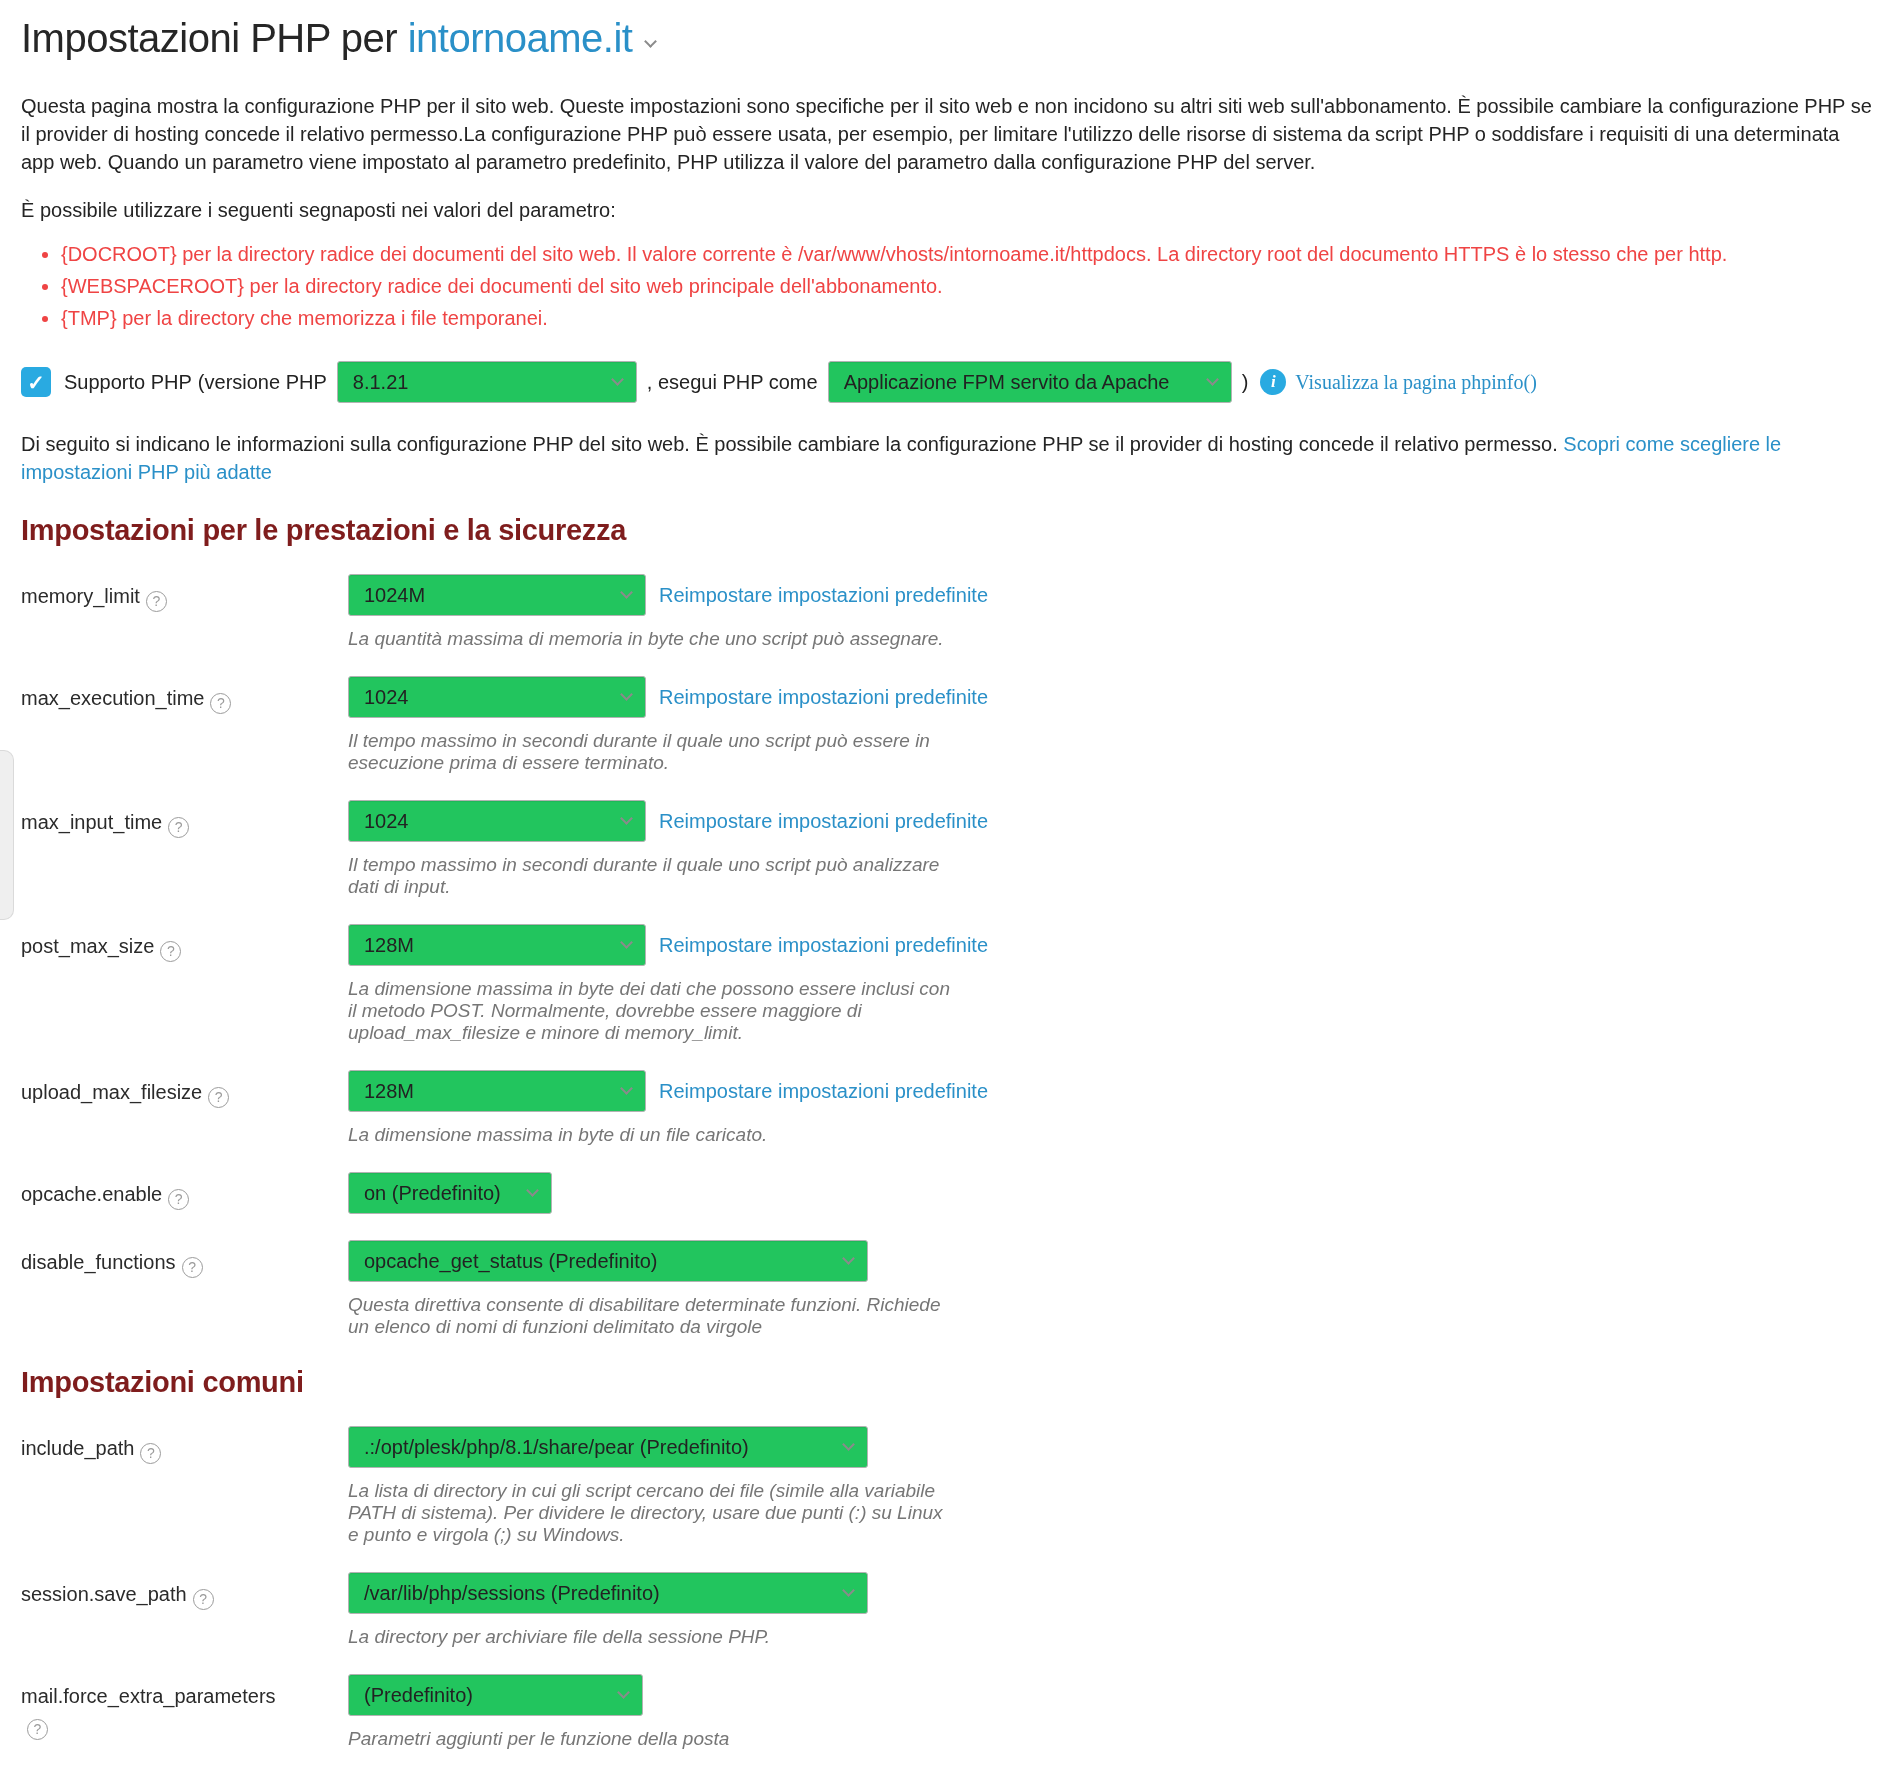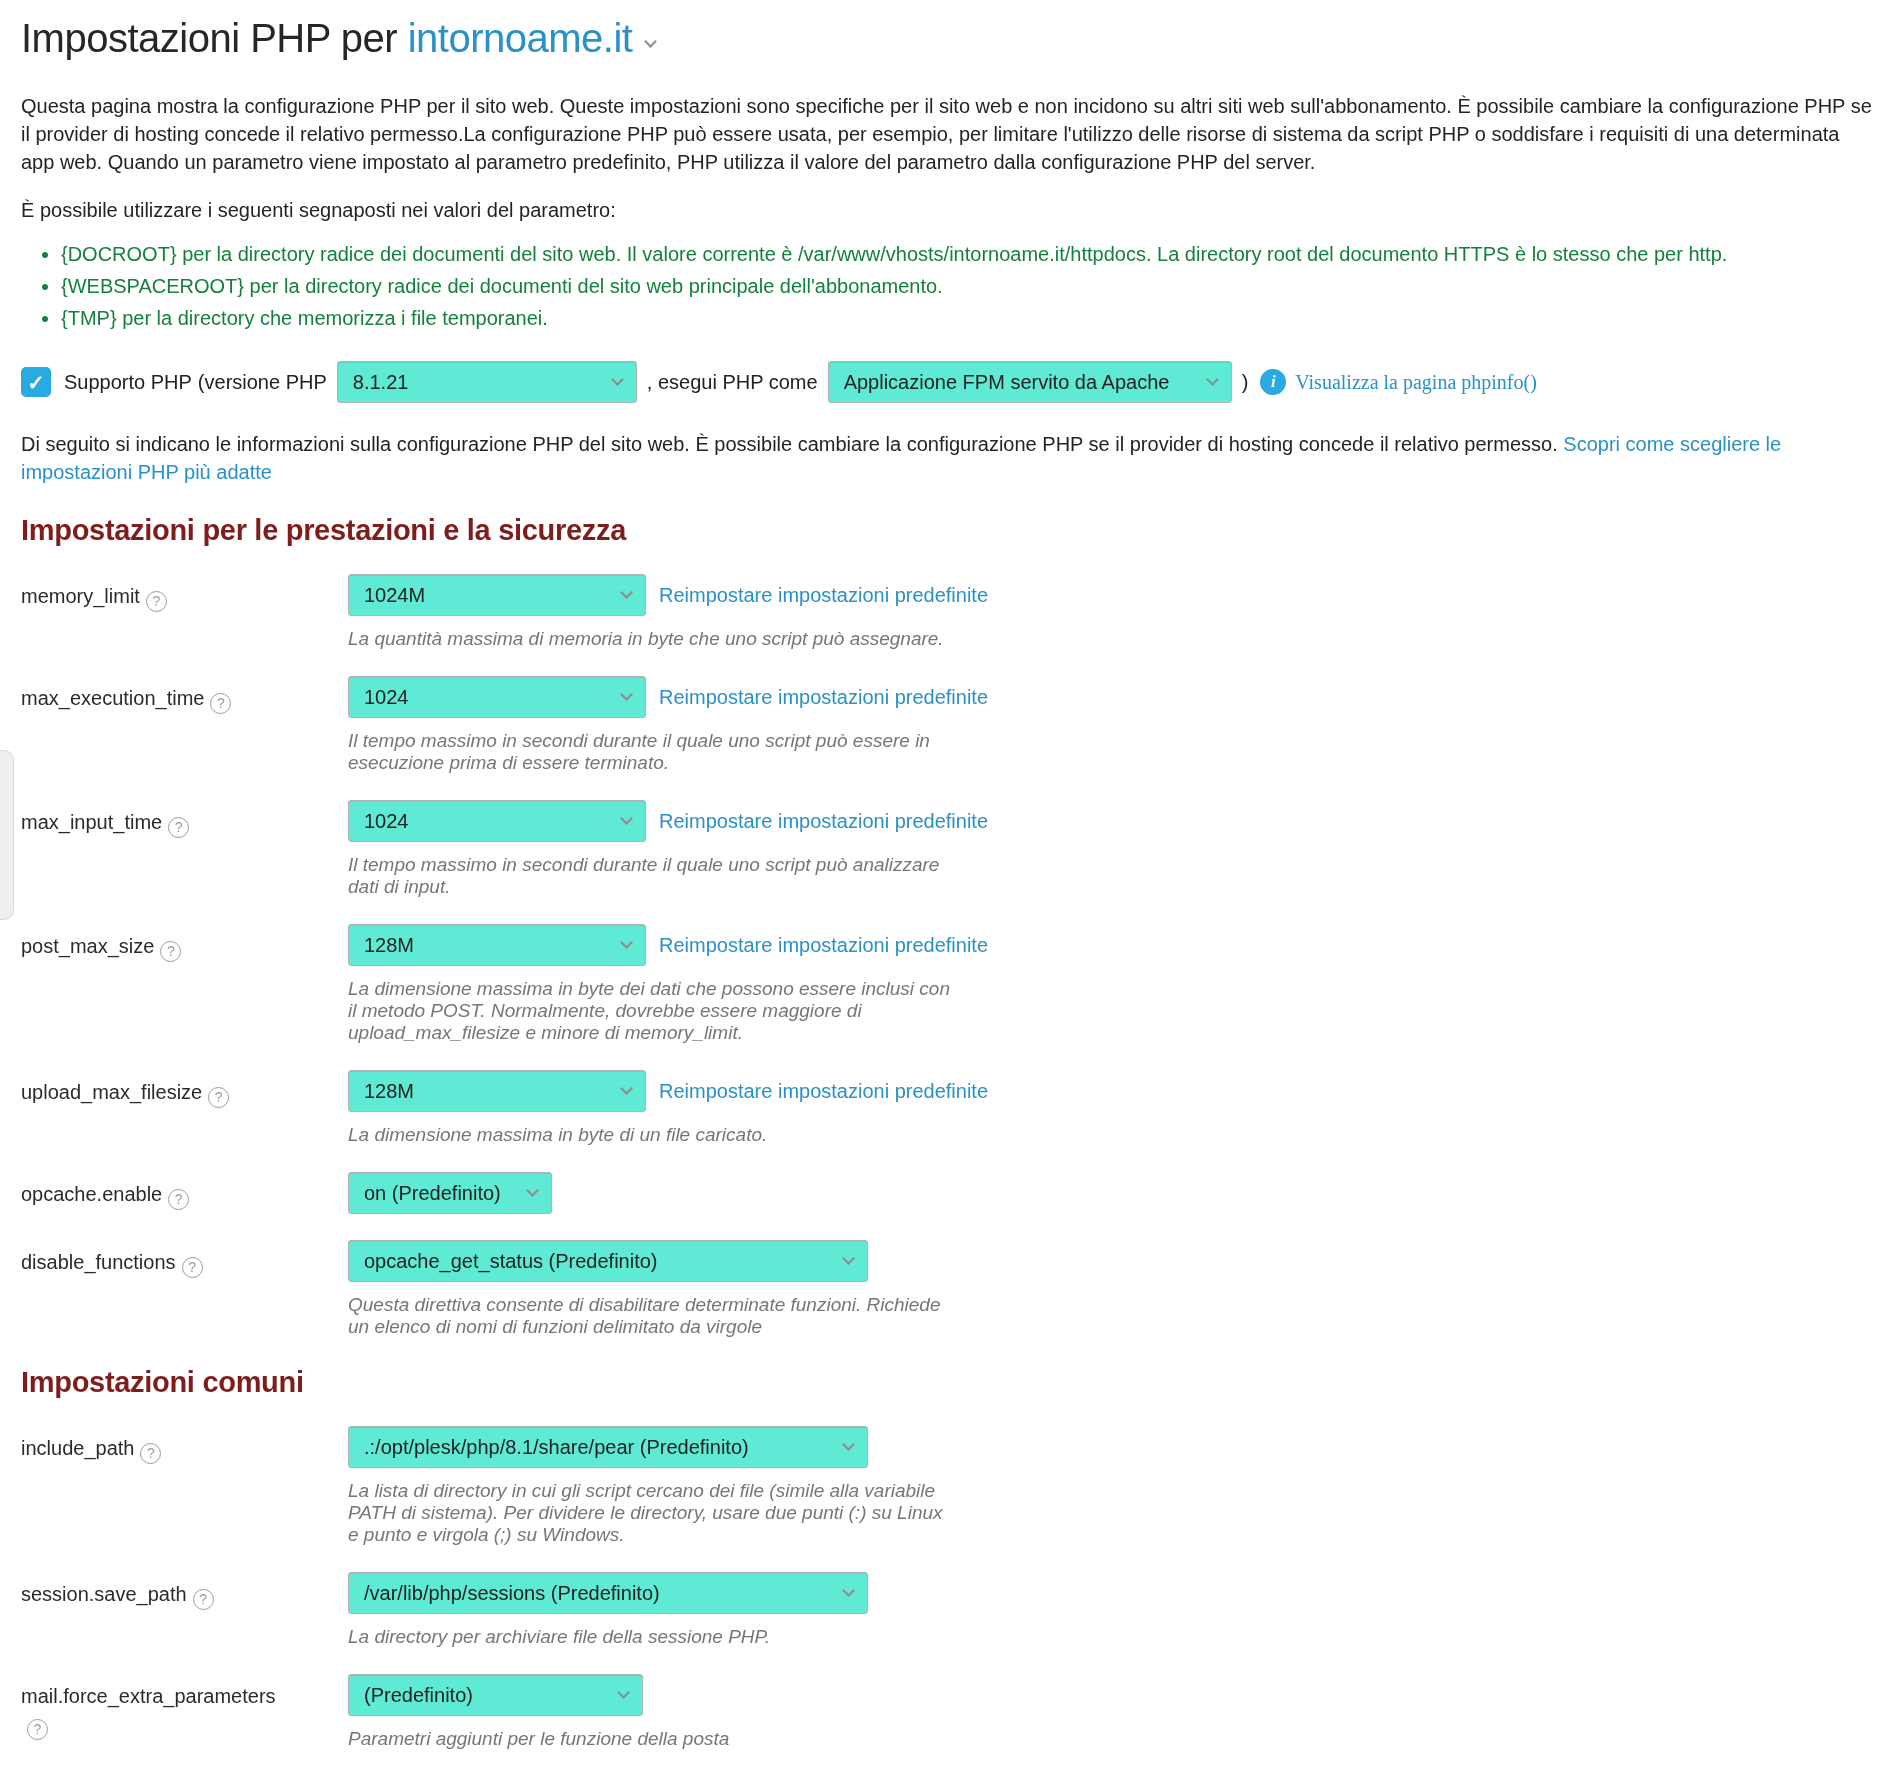--- a/index.html
+++ b/index.html
@@ -9,21 +9,21 @@
 
   h1 { font-size:40px; font-weight:400; color:#262626; line-height:48px; margin-bottom:30px; letter-spacing:-0.5px; }
   h1 .domain { color:#2a90c8; text-decoration:none; cursor:pointer; }
   h1 .title-chev { margin-left:14px; margin-bottom:6px; }
 
   p { font-size:20px; line-height:28px; color:#242424; }
   .p-intro { margin-bottom:20px; max-width:1855px; }
   .p-ph { margin-bottom:16px; }
 
   ul.placeholders { margin:0 0 28px 24px; padding-left:16px; }
-  ul.placeholders li { line-height:28px; margin-bottom:4px; color:#15803d; }
+  ul.placeholders li { line-height:28px; margin-bottom:4px; color:#ef4444; }
 
   a.link { color:#2a90c8; text-decoration:none; cursor:pointer; }
 
   .chev { display:inline-block; width:9px; height:9px; border-right:2px solid #8b8b8b; border-bottom:2px solid #8b8b8b; transform:rotate(45deg); }
 
   
   .php-support-row { display:flex; align-items:center; height:44px; margin-bottom:26px; white-space:nowrap; }
   .checkbox { width:30px; height:30px; background:#29aae1; border-radius:5px; display:inline-flex; align-items:center; justify-content:center; cursor:pointer; flex-shrink:0; }
   .checkmark { color:#fff; font-size:21px; font-weight:bold; line-height:1; }
   .ps-label { margin-left:13px; }
@@ -32,21 +32,21 @@
   .after-sel { margin-left:10px; }
   .info-icon { width:26px; height:26px; border-radius:50%; background:#29aae1; color:#fff; display:inline-flex; align-items:center; justify-content:center; font-family:"Liberation Serif", serif; font-style:italic; font-weight:bold; font-size:17px; margin-left:12px; flex-shrink:0; }
   .php-support-row a.link { margin-left:9px;font-family:Liberation Serif, serif; }
 
   .p-note { margin-bottom:26px; max-width:1855px; }
 
   h2 { font-size:29px; font-weight:700; color:#7f1d1d; line-height:36px; margin-bottom:26px; letter-spacing:-0.3px; }
   h2.second { margin-top:8px; }
 
   
-  .select { height:42px; background:#5eead4; border:1px solid #b3b3b3; border-radius:3px; display:inline-flex; align-items:center; justify-content:space-between; padding:0 14px 0 15px; font-size:20px; color:#222; cursor:pointer; box-shadow:inset 0 1px 1px rgba(0,0,0,0.07); flex-shrink:0; }
+  .select { height:42px; background:#22c55e; border:1px solid #b3b3b3; border-radius:3px; display:inline-flex; align-items:center; justify-content:space-between; padding:0 14px 0 15px; font-size:20px; color:#222; cursor:pointer; box-shadow:inset 0 1px 1px rgba(0,0,0,0.07); flex-shrink:0; }
   .select .chev { margin-left:12px; margin-top:-5px; border-color:#8b8b8b; }
   .sel-val { overflow:hidden; text-overflow:ellipsis; white-space:nowrap; }
   .w-n { width:298px; }
   .w-w { width:520px; }
   .w-s { width:204px; }
   .w-m { width:295px; }
   .w-version { width:300px; }
   .w-handler { width:404px; }
 
   

